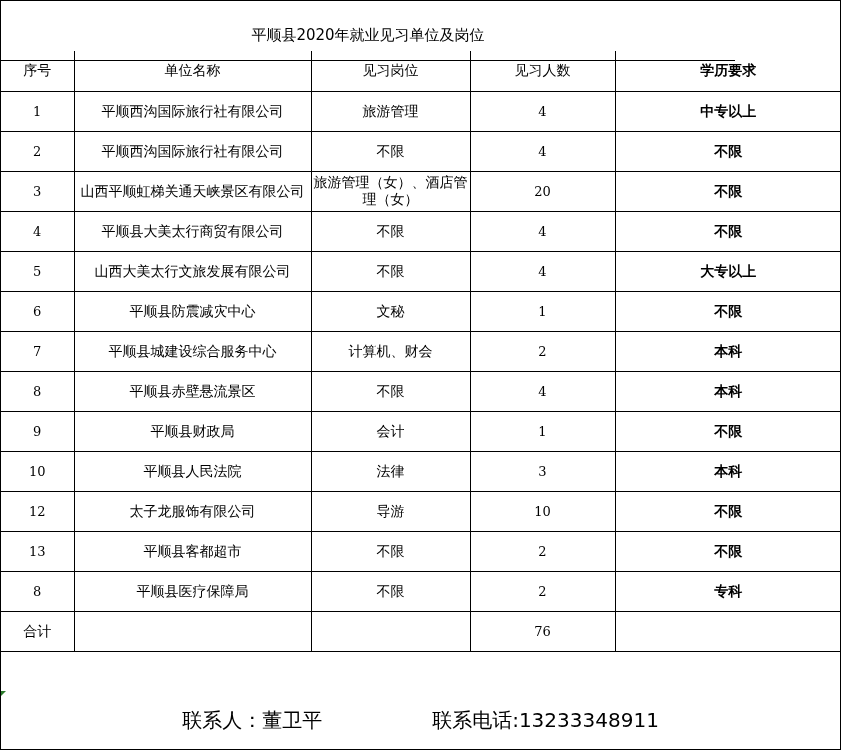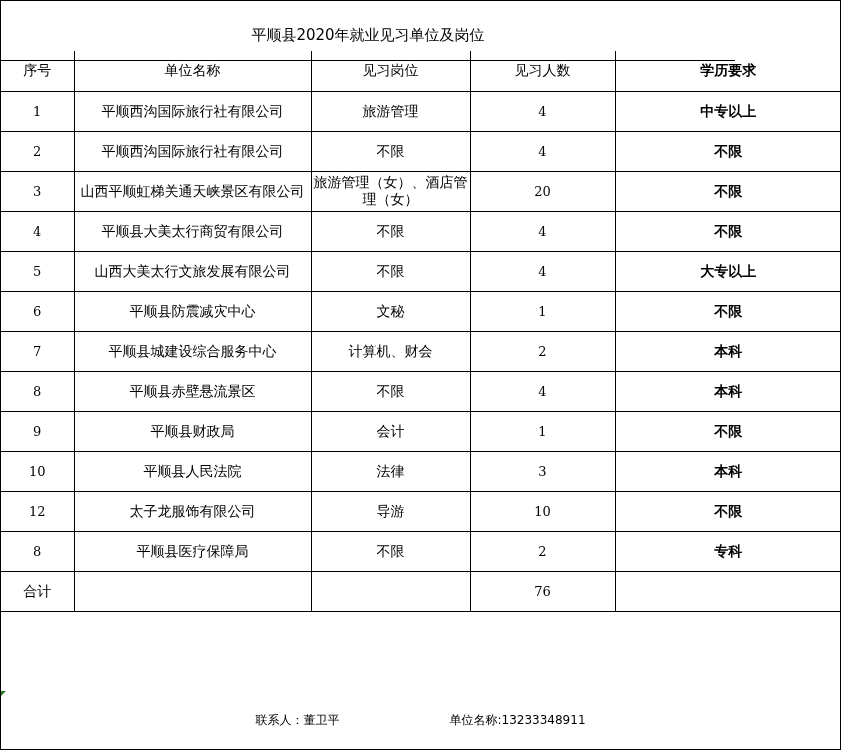--- a/index.html
+++ b/index.html
@@ -11,21 +11,21 @@
            display: flex; align-items: center; justify-content: center; font-size: 15px; font-weight: normal; }
   table { position: absolute; left: 0; top: 50px; border-collapse: collapse; table-layout: fixed; width: 840px; }
   td { border: 1px solid #000; text-align: center; vertical-align: middle; padding: 0; font-size: 14px;
        line-height: 17px; overflow: hidden; }
   tr { height: 40px; }
   tr:first-child td { border-top: none; text-align: center; }
   td:first-child { border-left: none; }
   td:last-child { border-right: none; font-weight: bold; }
   .num { font-family: "DejaVu Serif", "Liberation Serif", serif; font-size: 13px; }
   .footer { position: absolute; left: 0; top: 690px; width: 839px; height: 58px;
-            display: flex; align-items: center; justify-content: center; font-size: 12px; }
+            display: flex; align-items: center; justify-content: center; font-size: 20px; }
   .footer span { display: inline-block; }
   .contact-person { margin-right: 110px; }
   .corner-mark { position: absolute; left: 0; top: 690px; width: 0; height: 0;
                  border-top: 5px solid #2a7a2a; border-right: 5px solid transparent; }
 </style>
 </head>
 <body>
 
 <div class="sheet">
   <div class="title">平顺县2020年就业见习单位及岗位</div>
@@ -117,34 +117,41 @@
           <td>本科</td>
         </tr>
       <tr>
           <td class="num">12</td>
           <td>太子龙服饰有限公司</td>
           <td>导游</td>
           <td class="num">10</td>
           <td>不限</td>
         </tr>
       <tr>
+          <td class="num">13</td>
+          <td>平顺县客都超市</td>
+          <td>不限</td>
+          <td class="num">2</td>
+          <td>不限</td>
+        </tr>
+      <tr>
           <td class="num">8</td>
           <td>平顺县医疗保障局</td>
           <td>不限</td>
           <td class="num">2</td>
           <td>专科</td>
         </tr>
       <tr>
         <td>合计</td>
         <td></td>
         <td></td>
         <td class="num">76</td>
         <td></td>
       </tr>
     </tbody>
   </table>
 
   <div class="corner-mark"></div>
   <div class="footer">
     <span class="contact-person">联系人：董卫平</span>
-    <span>单位名称:13233348911</span>
+    <span>联系电话:13233348911</span>
   </div>
 </div>
 
 </body></html>

